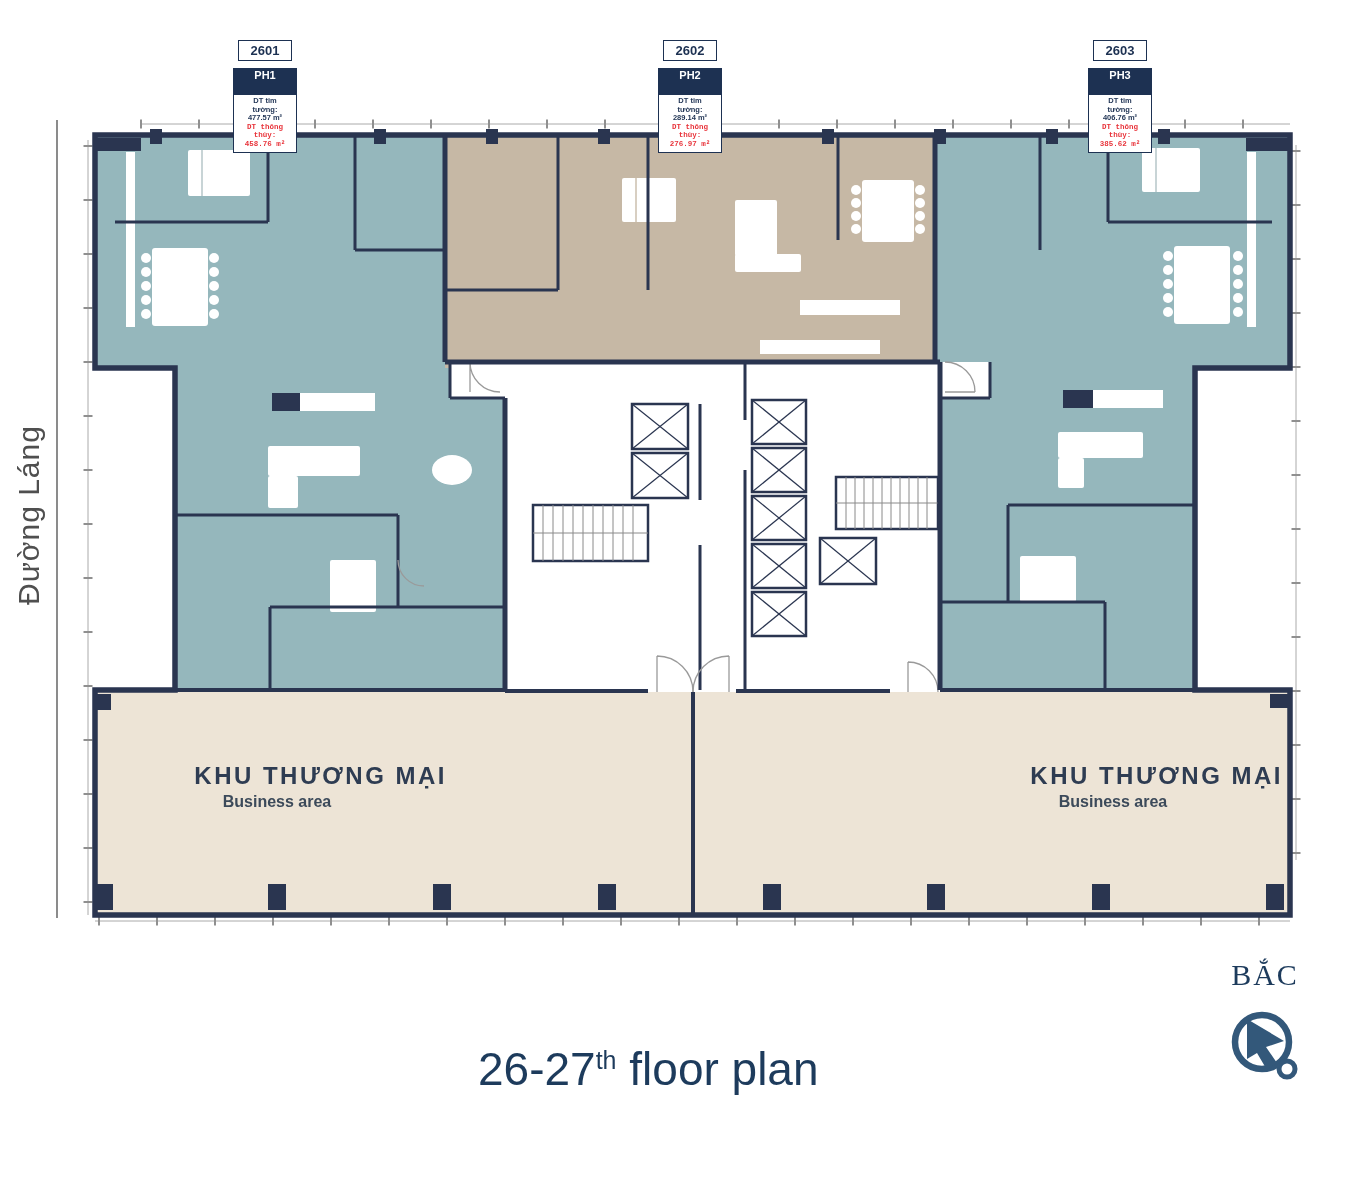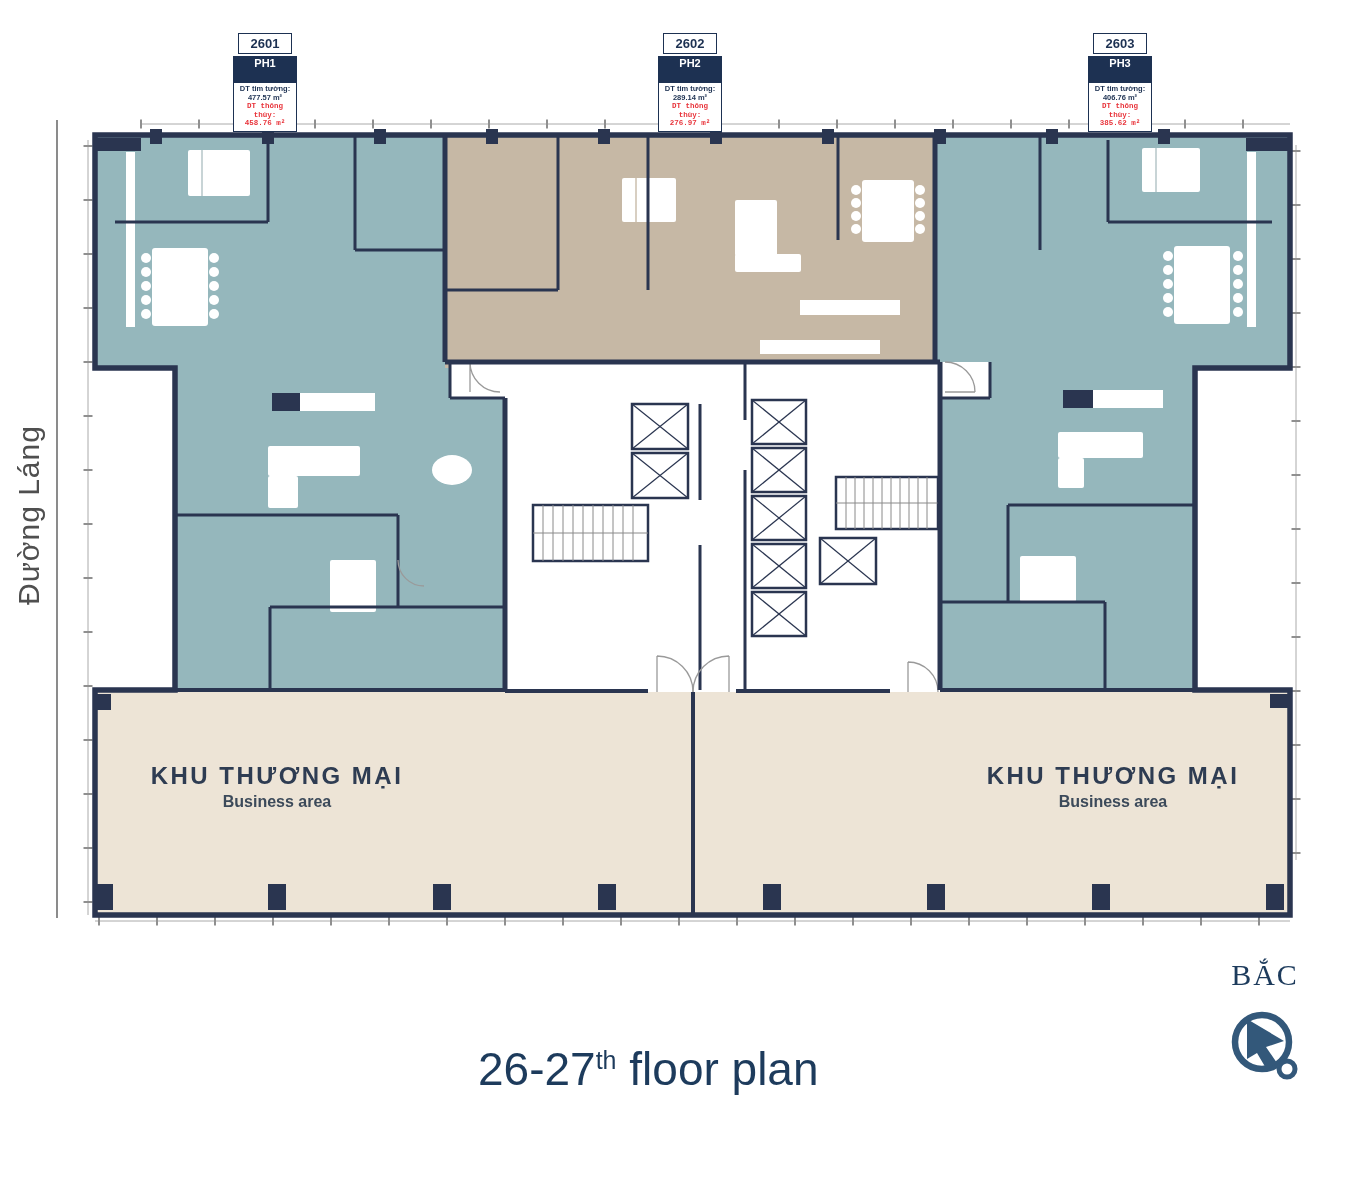--- a/index.html
+++ b/index.html
@@ -2,31 +2,31 @@
 <html><head>
 <meta charset="utf-8">
 <style>
   html,body{margin:0;padding:0;background:#ffffff;}
   body{font-family:"Liberation Sans",sans-serif;}
   .canvas{position:relative;width:1360px;height:1181px;background:#fff;overflow:hidden;}
   svg.plan{position:absolute;left:0;top:0;}
 
   
   .unit-label{position:absolute;top:33px;width:64px;text-align:center;}
-  .unum{width:52px;margin:0 auto;height:19px;line-height:19px;background:#fff;
+  .unum{width:52px;margin:7px auto;height:19px;line-height:19px;background:#fff;
         border:1.5px solid #1d3152;font-size:13px;font-weight:bold;color:#1d3152;}
   .uph{margin-top:2px;background:#1d3152;color:#fff;font-size:11px;font-weight:bold;
        height:26px;line-height:15px;}
   .uinfo{border:1.5px solid #1d3152;background:#fff;font-size:7.5px;line-height:8.6px;
-         padding:2px 0 3px;color:#1d3152;font-weight:600;}
+         padding:2px 8px 3px;color:#1d3152;font-weight:600;}
   .red{color:#e8333a;font-family:Liberation Mono, monospace;}
 
   
   .biz-label{position:absolute;width:340px;text-align:center;color:#2e3c52;}
-  .biz-vi{font-size:24px;letter-spacing:2.5px;font-weight:600;}
+  .biz-vi{font-size:24px;letter-spacing:2.5px;font-weight:600;text-align:right;}
   .biz-en{font-size:16px;font-weight:700;color:#3c4a5a;margin-top:3px;}
 
   
   .street{position:absolute;left:-90px;top:497px;width:240px;height:36px;
           transform:rotate(-90deg);text-align:center;font-size:30px;color:#4f4f4f;
           font-weight:300;letter-spacing:1px;}
 
   
   .footer-block{position:absolute;left:478px;top:1030px;color:#1d3b5c;}
   .main-title{font-size:47px;font-weight:800;letter-spacing:0.5px;}

